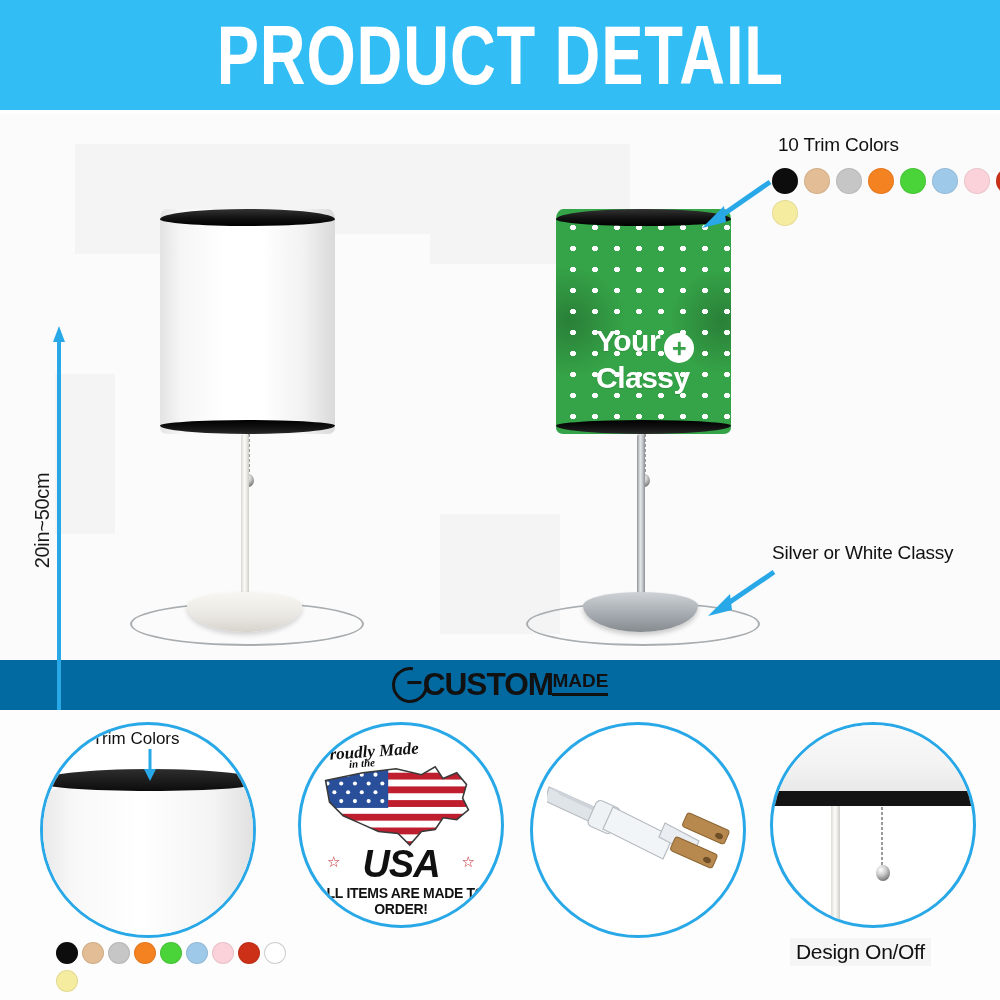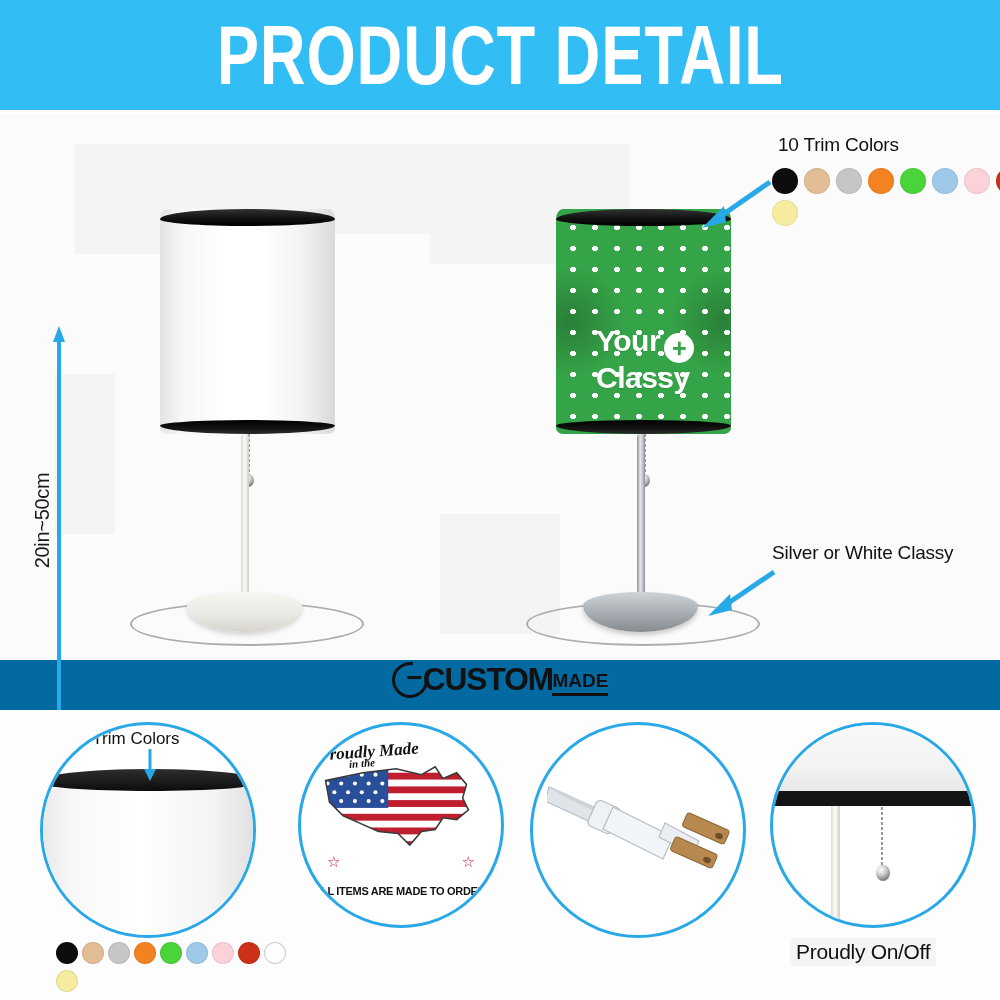--- a/index.html
+++ b/index.html
@@ -135,21 +135,21 @@
   }
   .swatch-row{position:absolute;display:flex;gap:6px;}
   .swatch{
     width:26px;height:26px;border-radius:50%;
     box-shadow:inset 0 0 0 1px rgba(0,0,0,.07);
   }
 
   
   .logo{
     position:absolute;left:0;top:662px;width:1000px;height:46px;
-    display:flex;align-items:flex-start;justify-content:center;
+    display:flex;align-items:center;justify-content:center;
   }
   .logo-c{
     display:inline-block;width:30px;height:30px;border-radius:50%;
     border:3px solid #111;border-right-color:transparent;
     transform:rotate(-35deg);margin-right:-4px;position:relative;
   }
   .logo-c::after{
     content:"";position:absolute;left:50%;top:50%;width:14px;height:3px;background:#111;
     transform:translate(-2px,-1px) rotate(35deg);
   }
@@ -191,21 +191,21 @@
   }
   .usa-word{
     position:absolute;left:0;right:0;top:118px;text-align:center;
     font-size:38px;font-weight:bold;font-style:italic;color:#111;letter-spacing:-1px;
   }
   .usa-star{
     position:absolute;top:128px;font-size:15px;color:#c0202a;
   }
   .usa-foot{
     position:absolute;left:0;right:0;top:160px;text-align:center;
-    font-size:11px;font-weight:bold;color:#111;letter-spacing:-0.3px;
+    font-size:14px;font-weight:bold;color:#111;letter-spacing:-0.3px;
   }
   .usa-map{
     position:absolute;left:18px;top:34px;width:158px;height:92px;
   }
 
   
   .plug-wrap{position:absolute;left:14px;top:38px;width:200px;height:120px;}
 
   
   .onoff-shade{
@@ -412,20 +412,21 @@
               <circle cx="50" cy="43" r="2.1"></circle>
               <circle cx="64" cy="43" r="2.1"></circle>
           </g>
         </g>
         <path d="M6,22 L44,14 L78,10 L104,16 L118,8 L126,20 L140,14 L150,26 L146,40
                  L152,52 L140,62 L126,60 L118,72 L104,74 L92,88 L80,76 L60,74 L42,66
                  L24,58 L10,44 Z" fill="none" stroke="#3a3a3a" stroke-width="1.6"></path>
       </svg>
 
       <div class="usa-star" style="left:26px;">☆</div>
+      <div class="usa-word">USA</div>
       <div class="usa-star" style="right:26px;">☆</div>
       <div class="usa-foot">ALL ITEMS ARE MADE TO ORDER!</div>
     </div>
 
     <div class="circle-panel" style="left:530px;top:12px;width:210px;height:210px;">
       <svg class="plug-wrap" viewBox="0 0 200 120">
         <g stroke="#b6bcc2" stroke-width="1.2" fill="#e8ecef">
           <path d="M2,24 L56,48 L50,62 L-2,38 Z" fill="#dfe4e8"></path>
           <path d="M6,26 L54,48" stroke="#cdd3d8" stroke-width="2" fill="none"></path>
           <path d="M12,30 L50,48" stroke="#cdd3d8" stroke-width="2" fill="none"></path>
@@ -444,16 +445,16 @@
       </svg>
     </div>
 
     <div class="circle-panel" style="left:770px;top:12px;width:200px;height:200px;">
       <div class="onoff-shade"></div>
       <div class="onoff-trim"></div>
       <div class="onoff-pole"></div>
       <div class="chain" style="left:108px;top:82px;height:60px;"></div>
       <div class="chain-ball" style="left:103px;width:14px;height:16px;top:140px;"></div>
     </div>
-    <div class="panel-caption" style="left:790px;top:228px;">Proudly On/Off</div>
+    <div class="panel-caption" style="left:790px;top:228px;">Design On/Off</div>
 
   </div>
 </div>
 
 </body></html>

